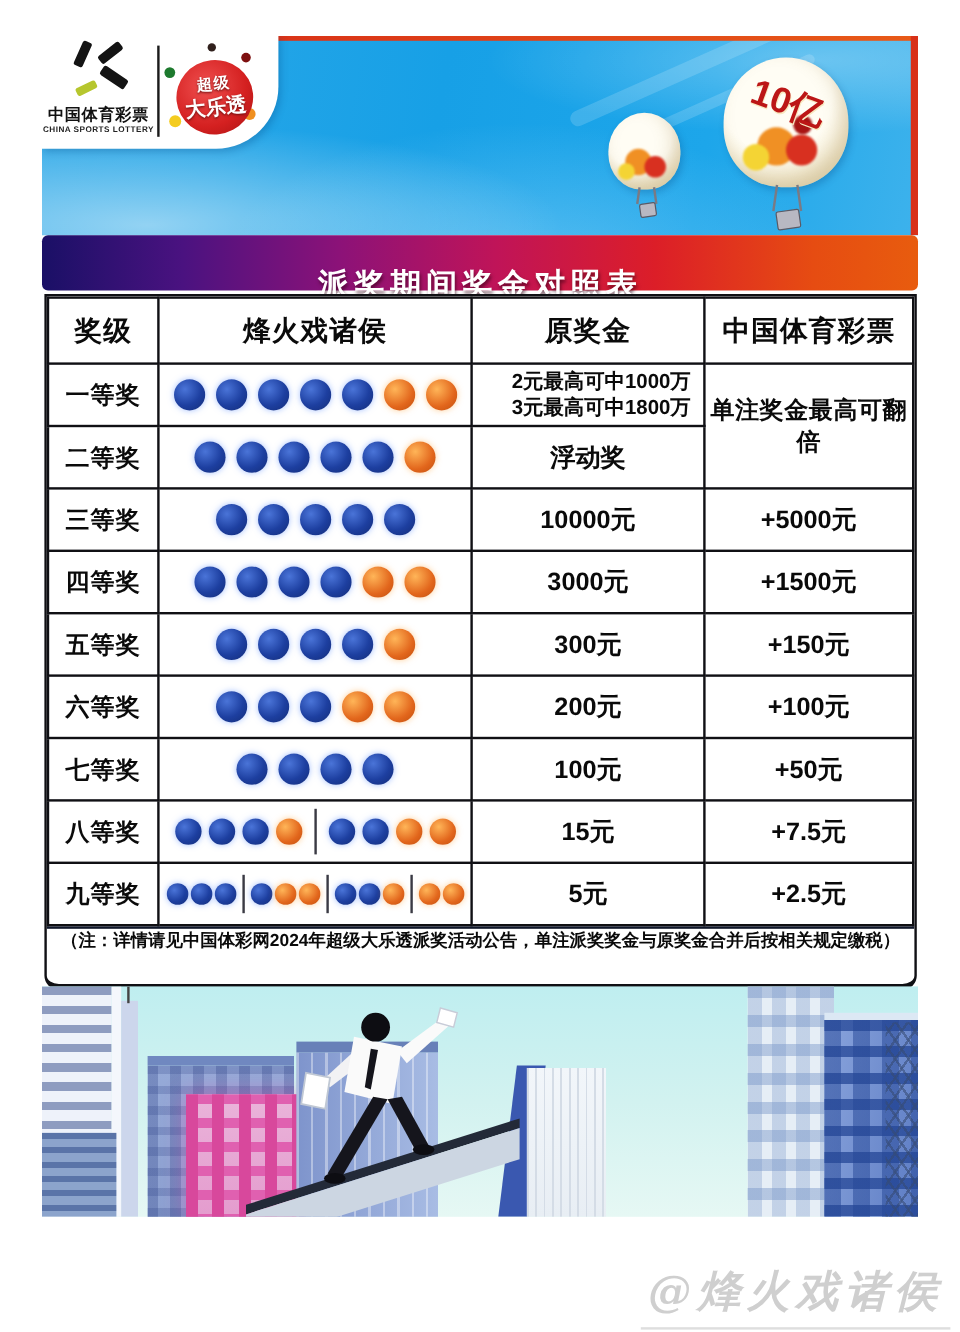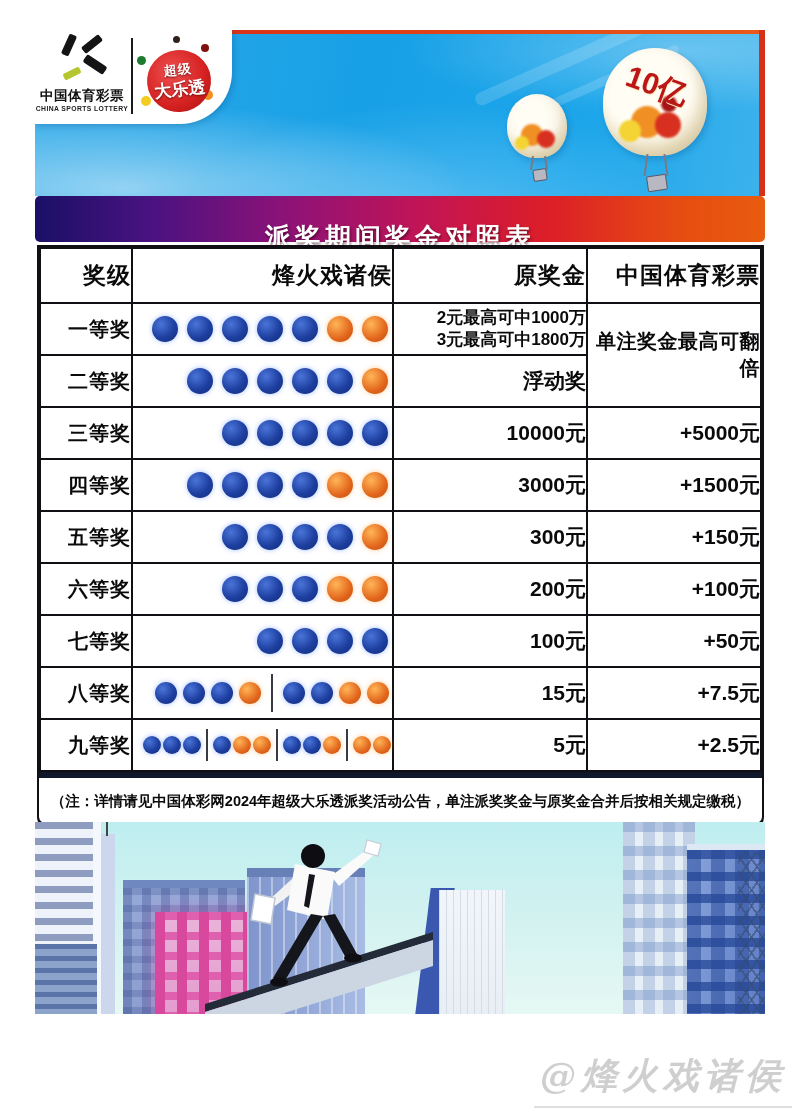--- a/index.html
+++ b/index.html
@@ -75,39 +75,39 @@
   
   .banner{position:absolute;left:35px;top:196px;width:730px;height:46px;border-radius:5px;
     background:linear-gradient(90deg,#1a1066 0%,#4a1280 16%,#8c1278 34%,#c01458 52%,#dc1e28 70%,#e64c12 88%,#e85c0e 100%);
     display:flex;align-items:center;justify-content:center;}
   .banner span{color:#fff;font-size:26px;font-weight:800;letter-spacing:4px;text-shadow:1px 2px 3px rgba(50,0,20,.65);margin-top:36px;}
 
   
   .panel{position:absolute;left:37px;top:245px;width:727px;box-sizing:border-box;background:#fff;
     border:2px solid #101014;border-bottom:5px solid #101014;border-radius:0 0 12px 12px;overflow:hidden;}
   table.prize{width:100%;border-collapse:collapse;table-layout:fixed;}
-  table.prize th,table.prize td{border:2px solid #101014;text-align:right;vertical-align:middle;padding:0;color:#0a0a0a;}
+  table.prize th,table.prize td{border:2px solid #101014;text-align:center;vertical-align:middle;padding:0;color:#0a0a0a;}
   table.prize th{height:53px;font-size:23px;font-weight:900;letter-spacing:1px;background:#fff;}
   table.prize tr.r{height:52px;}
   td.lvl{font-size:20px;font-weight:800;letter-spacing:1px;}
   td.ballcell{text-align:left;padding-left:14px;}
   td.prize{font-size:21px;font-weight:800;}
   td.prize.two{font-size:17px;font-weight:800;line-height:1.3;padding-left:22px;}
   td.chg{font-size:21px;font-weight:800;}
   td.chg.merged{font-size:20px;font-weight:800;letter-spacing:.5px;}
   .ball{display:inline-block;border-radius:50%;vertical-align:middle;}
   .ball.blue{background:radial-gradient(circle at 35% 32%,#4a74d8,#1d3fa0 55%,#132c78);box-shadow:0 0 5px rgba(90,140,255,.55);}
   .ball.orange{background:radial-gradient(circle at 35% 32%,#ffb558,#e2661c 60%,#c04f0e);box-shadow:0 0 5px rgba(255,170,70,.55);}
   .sz-l .ball{width:26px;height:26px;margin:0 4.5px;}
   .sz-m .ball{width:22px;height:22px;margin:0 3px;}
   .sz-s .ball{width:18px;height:18px;margin:0 1px;}
   .gdiv{display:inline-block;width:2px;background:#3a3a44;vertical-align:middle;}
   .sz-m .gdiv{height:38px;margin:0 7px;}
   .sz-s .gdiv{height:32px;margin:0 4px;}
-  .note{border-top:6px solid #0f172a;height:46px;display:flex;align-items:center;justify-content:center;}
+  .note{border-top:2px solid #0f172a;height:46px;display:flex;align-items:flex-start;justify-content:center;}
   .note span{font-size:14.5px;font-weight:700;color:#0a0a0a;}
 
   
   .illus{position:absolute;left:35px;top:822px;width:730px;height:192px;overflow:hidden;
     background:linear-gradient(180deg,#bfeef0 0%,#d2f2f0 50%,#e6f8f4 100%);}
   .bld{position:absolute;}
   .b-left1{left:0;top:0;width:58px;height:192px;background:repeating-linear-gradient(180deg,#8e9cc0 0 7px,#eef2fa 7px 16px);border-right:8px solid #f4f7fc;}
   .b-left2{left:0;top:122px;width:62px;height:70px;background:repeating-linear-gradient(180deg,#5a74a8 0 5px,#8ca4cc 5px 12px);}
   .b-thin{left:66px;top:12px;width:14px;height:180px;background:#ccd6ec;}
   .ant1{left:71px;top:0;width:2px;height:14px;background:#444;}

